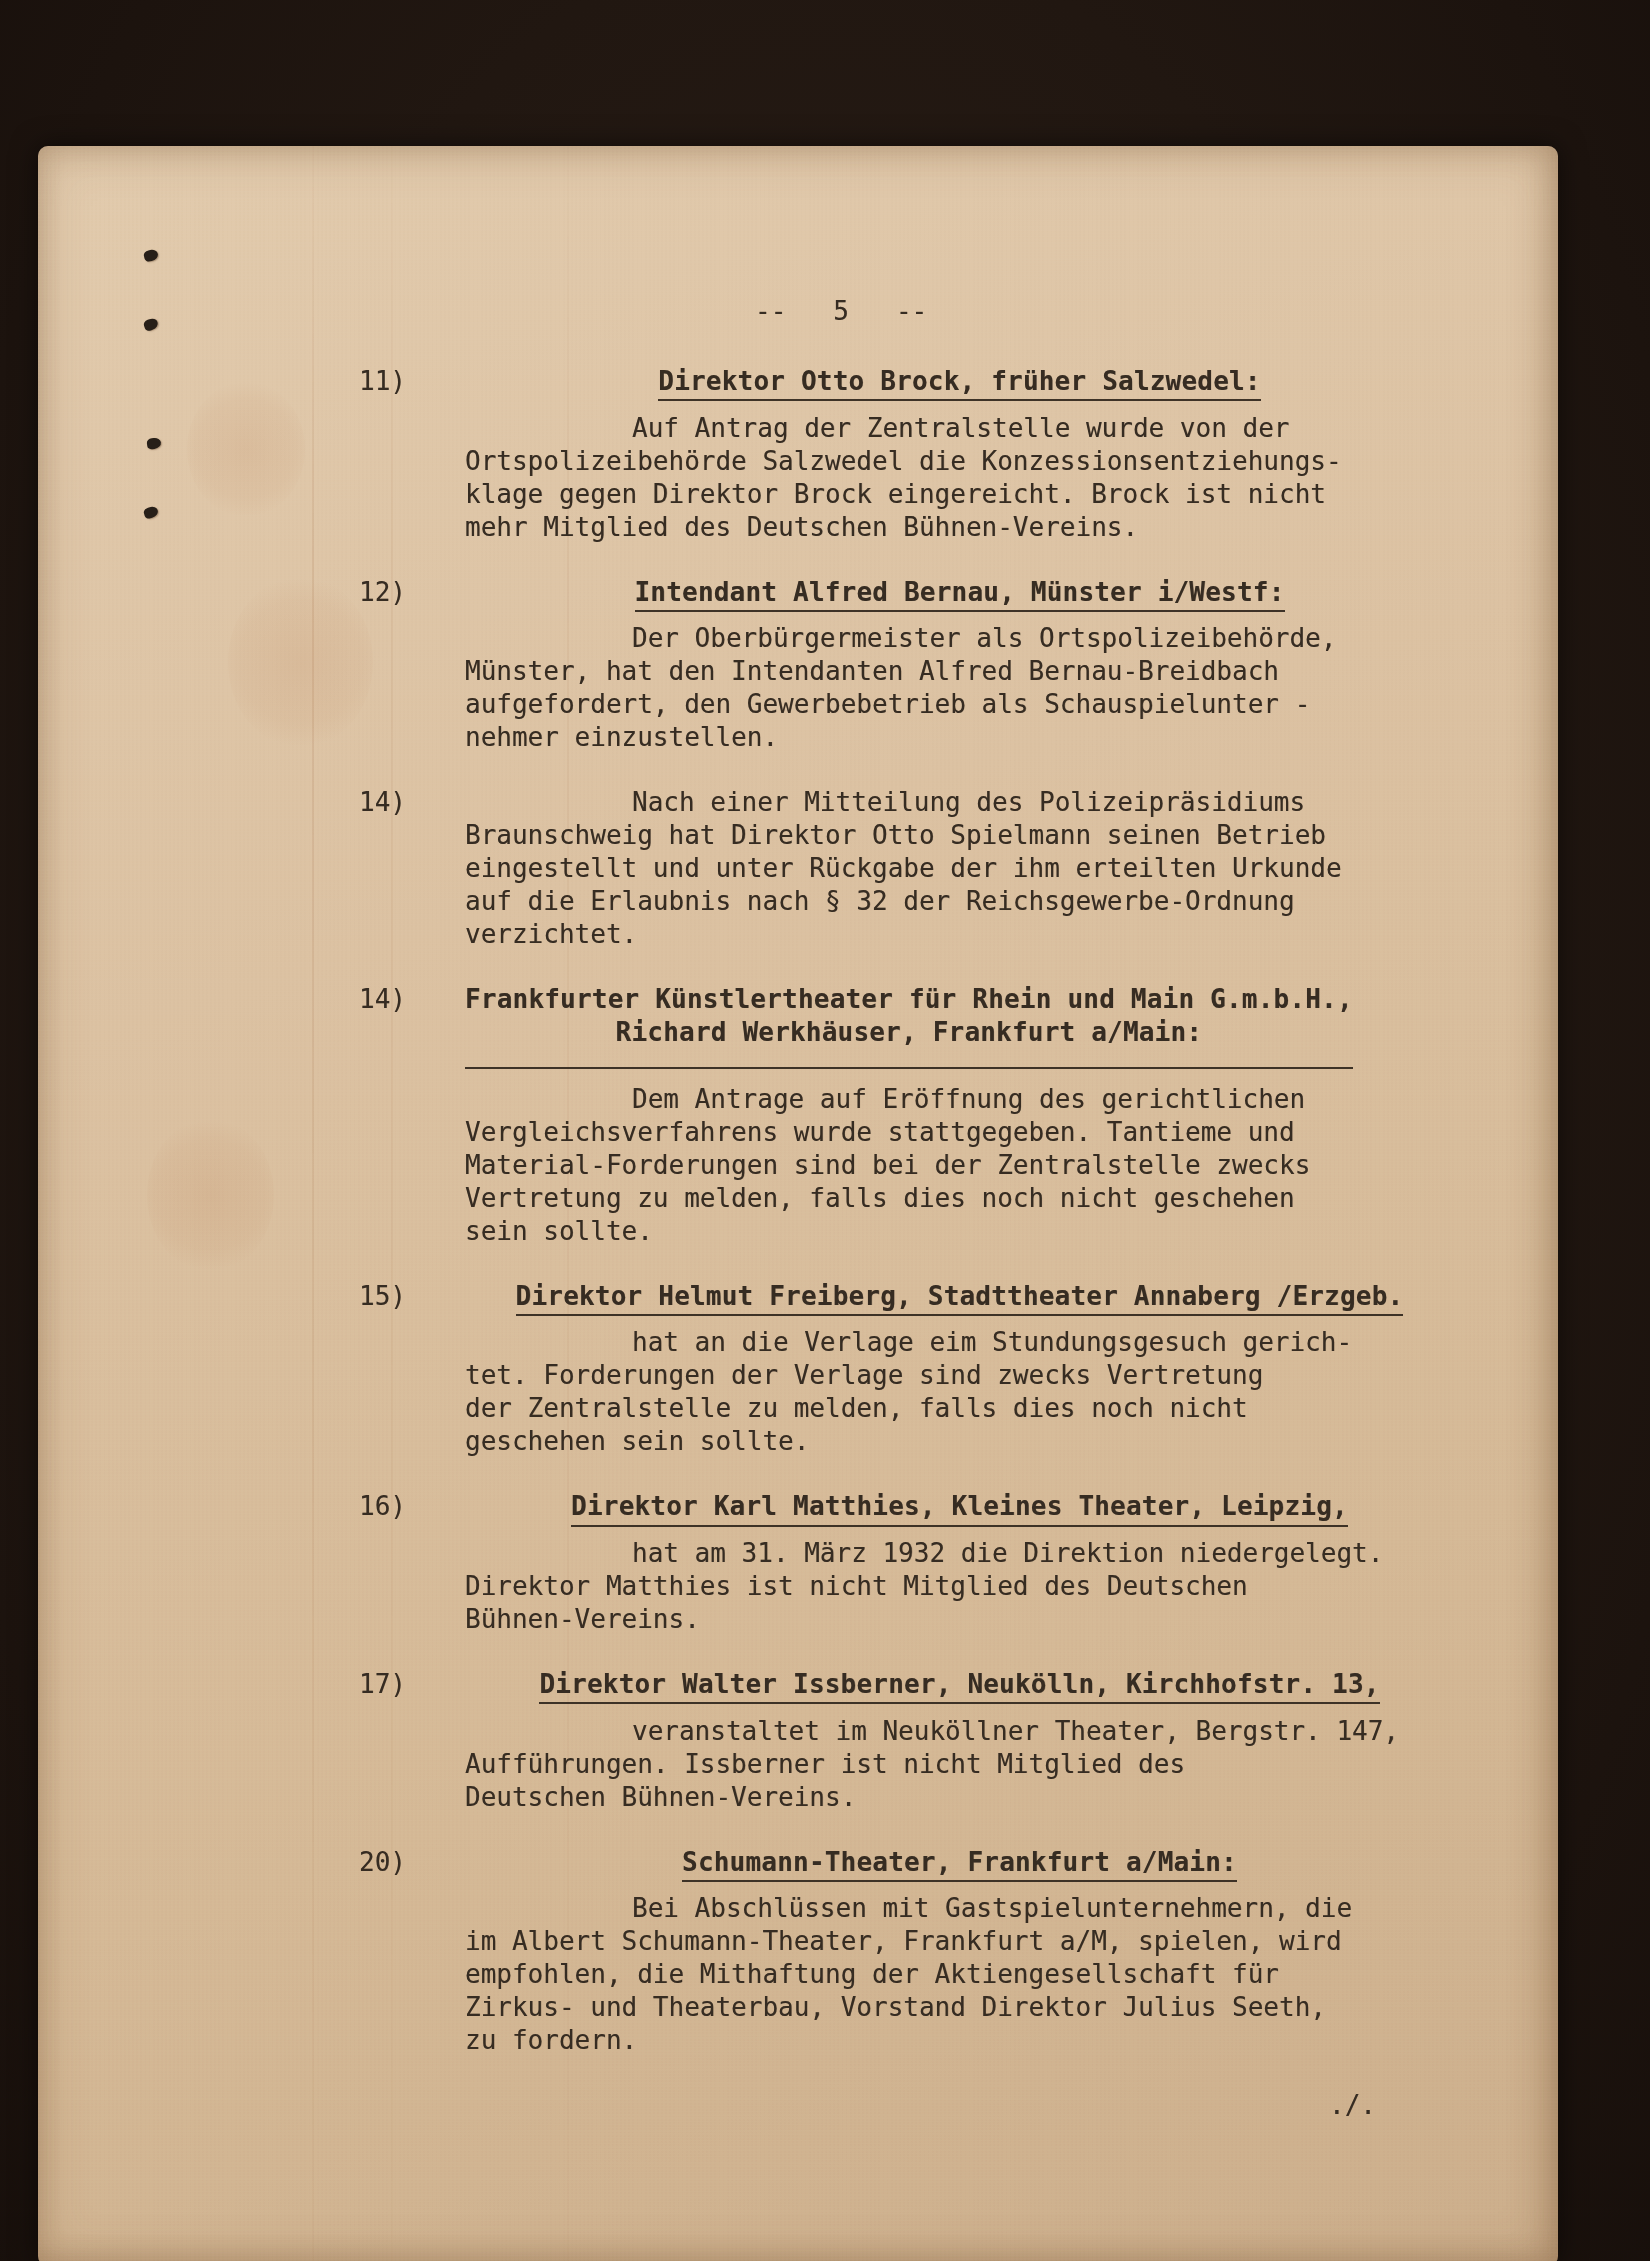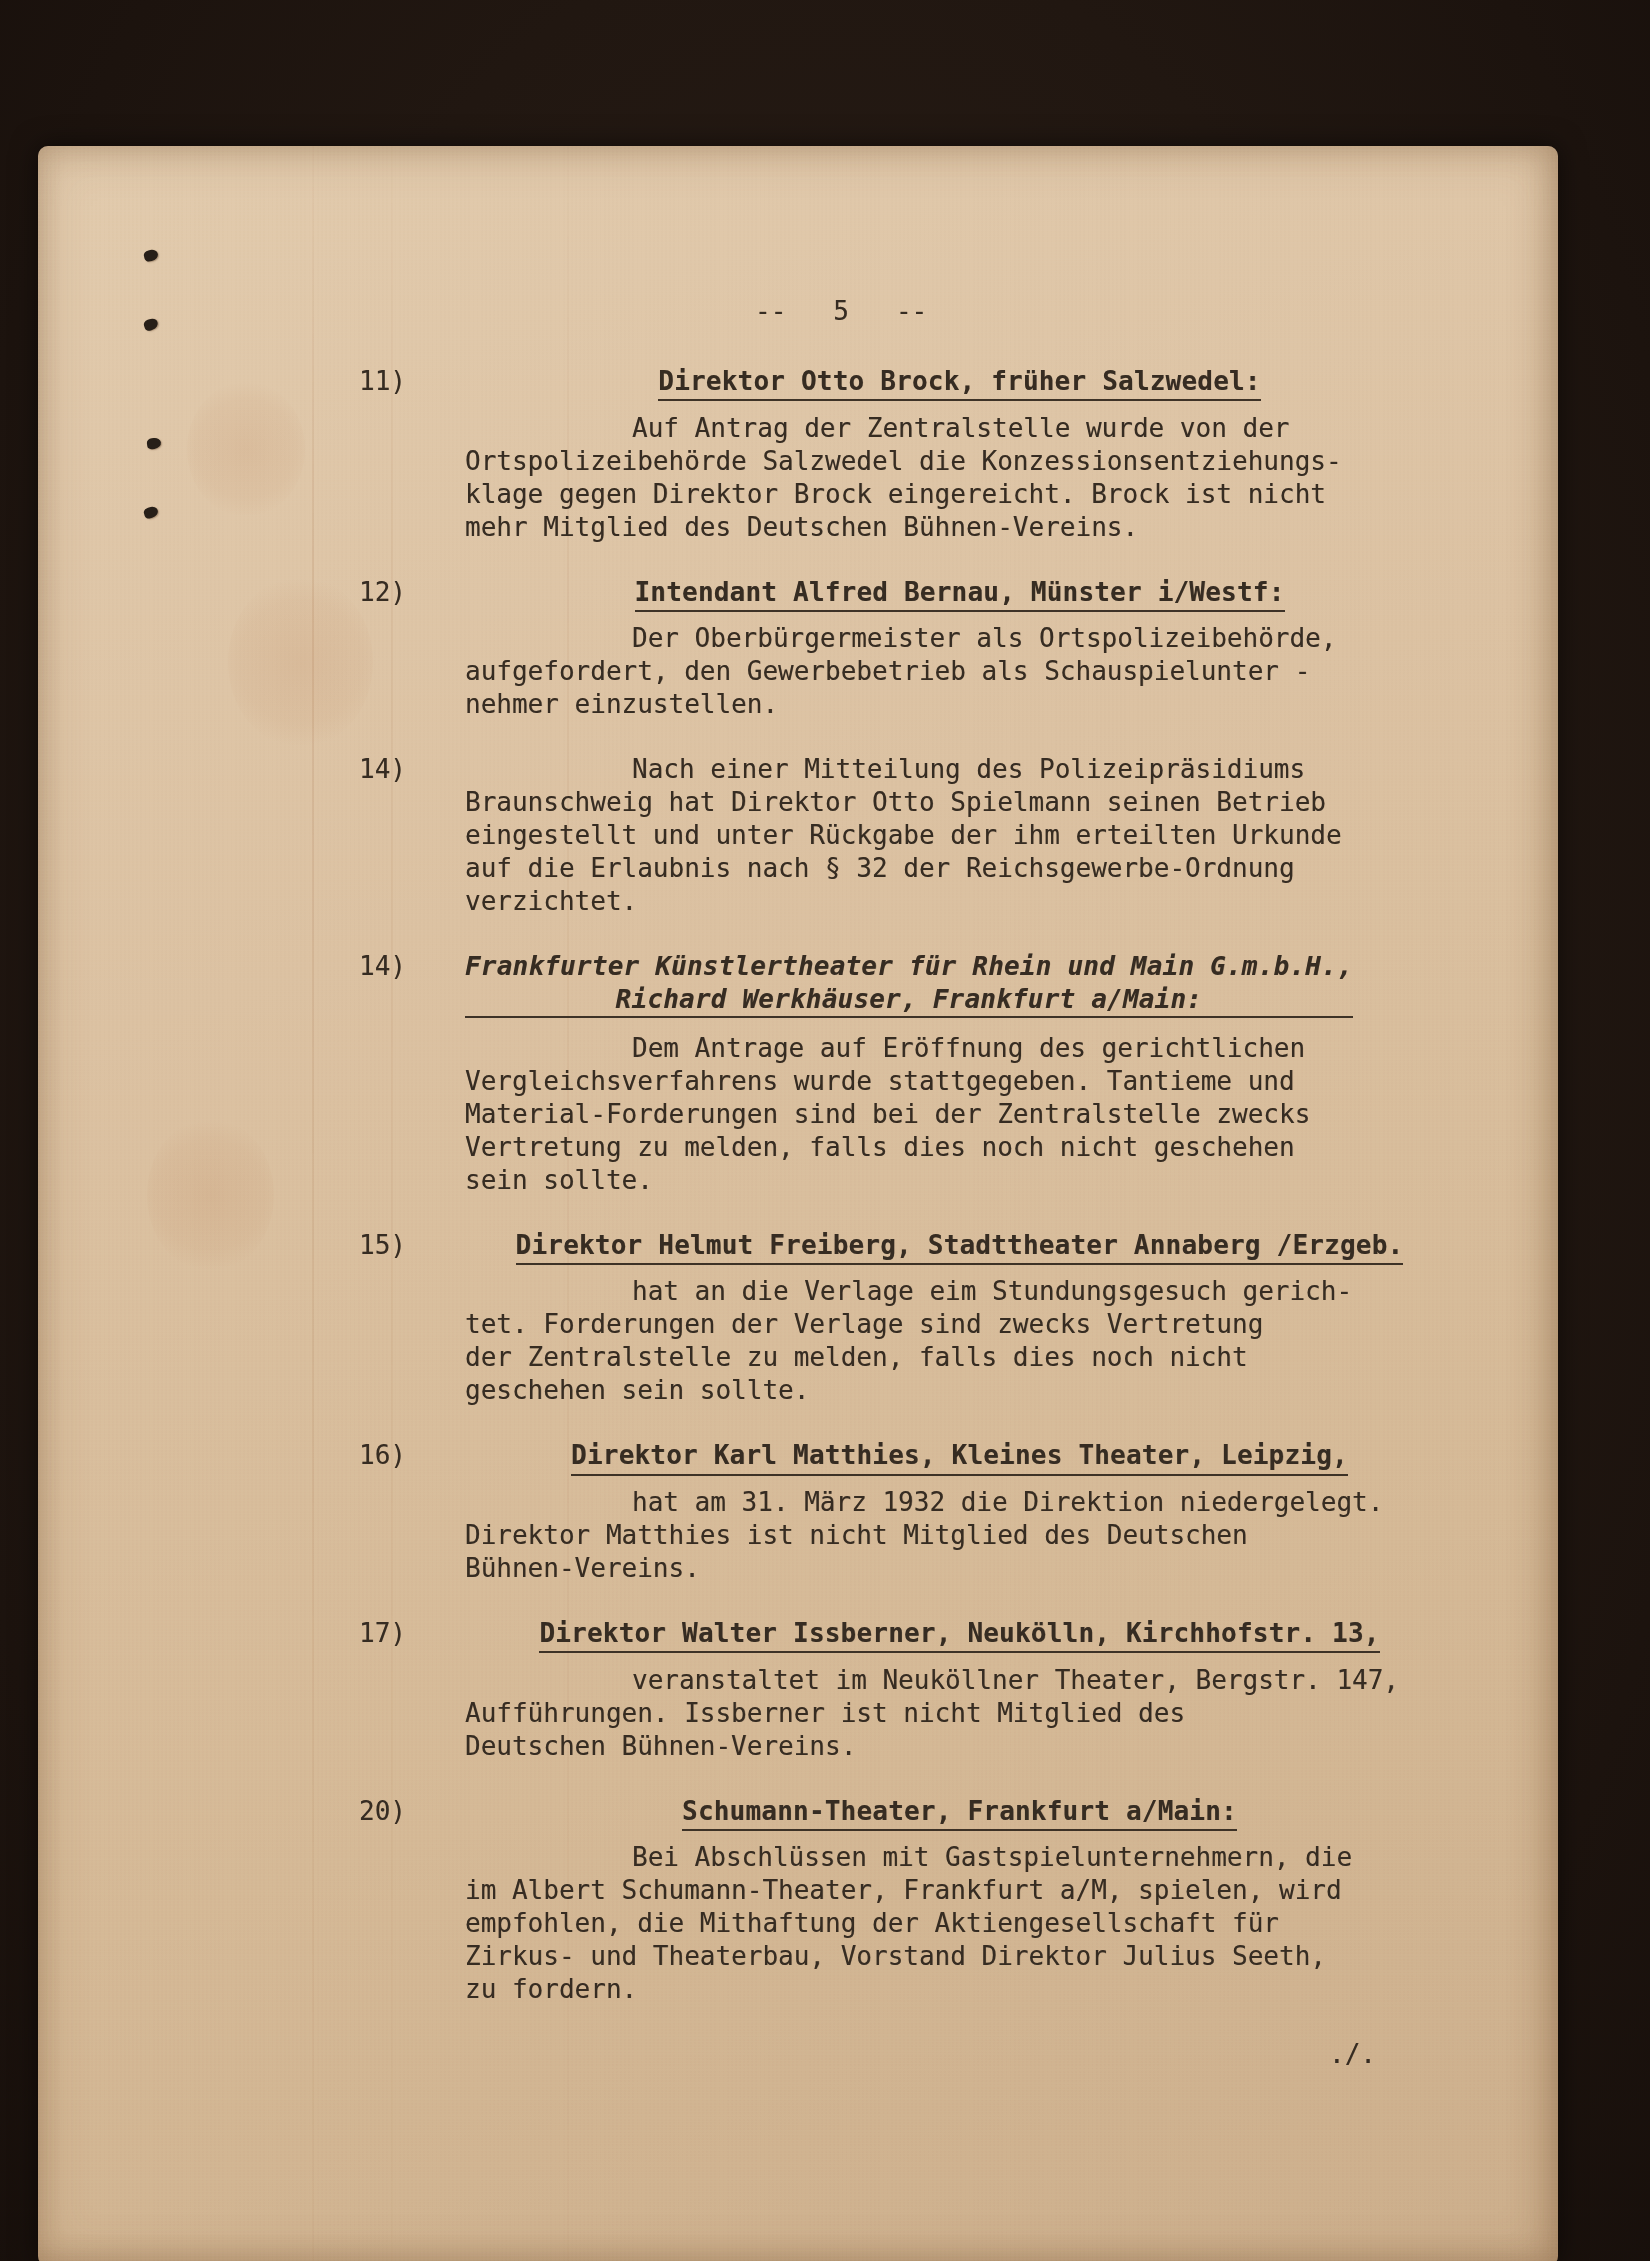--- a/index.html
+++ b/index.html
@@ -69,22 +69,21 @@
     margin-left: 36px;
   }
   .num {
     flex: 0 0 106px;
   }
   .col { flex: 1 1 auto; min-width: 0; }
   .head-wrap { margin-bottom: 13.6px; font-weight: 700; letter-spacing: 0.2px; text-align: center; }
   .head-wrap.block {
     display: inline-block;
     border-bottom: 2.7px solid rgba(48,38,28,0.92);
-    padding-bottom: 0;
-    font-style: italic;
+    padding-bottom: 18px;
   }
   .head-line { white-space: pre; }
   .head-line .head-text { display: inline; }
   .head-line.u .head-text {
     border-bottom: 2.7px solid rgba(48,38,28,0.92);
     padding-bottom: 3.2px;
   }
   .body-line { white-space: pre; }
   .body-line:first-child { padding-left: 167px; }
   .end-mark {
@@ -128,20 +127,21 @@
           </div>
         </div>
         <div class="item">
           <div class="num">12)</div>
           <div class="col">
             <div class="head-wrap">
               <div class="head-line u"><span class="head-text">Intendant Alfred Bernau, Münster i/Westf:</span></div>
             </div>
             <div class="body">
               <div class="body-line">Der Oberbürgermeister als Ortspolizeibehörde,</div>
+              <div class="body-line">Münster, hat den Intendanten Alfred Bernau-Breidbach</div>
               <div class="body-line">aufgefordert, den Gewerbebetrieb als Schauspielunter -</div>
               <div class="body-line">nehmer einzustellen.</div>
             </div>
           </div>
         </div>
         <div class="item">
           <div class="num">14)</div>
           <div class="col">
             <div class="body">
               <div class="body-line">Nach einer Mitteilung des Polizeipräsidiums</div>

